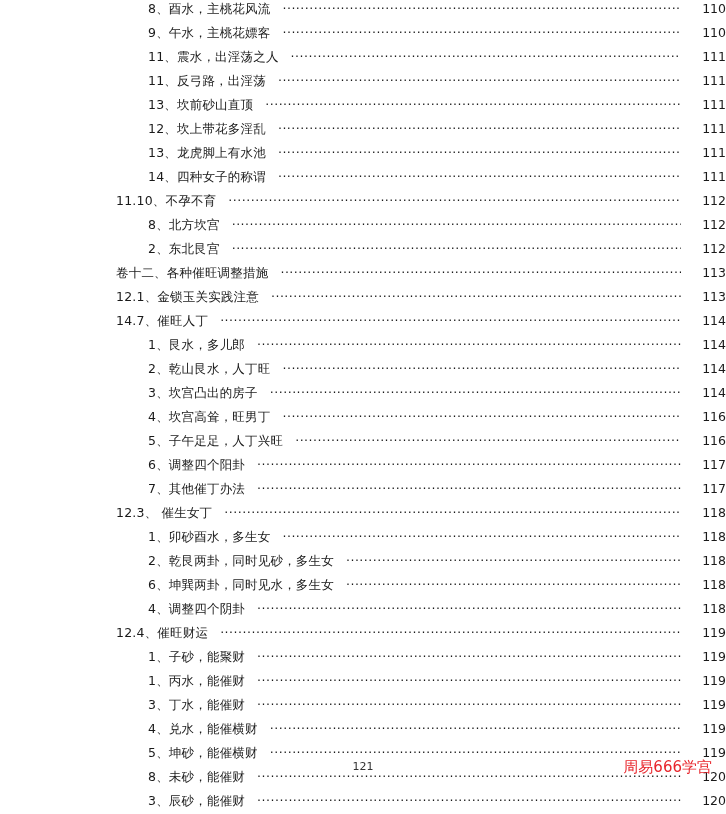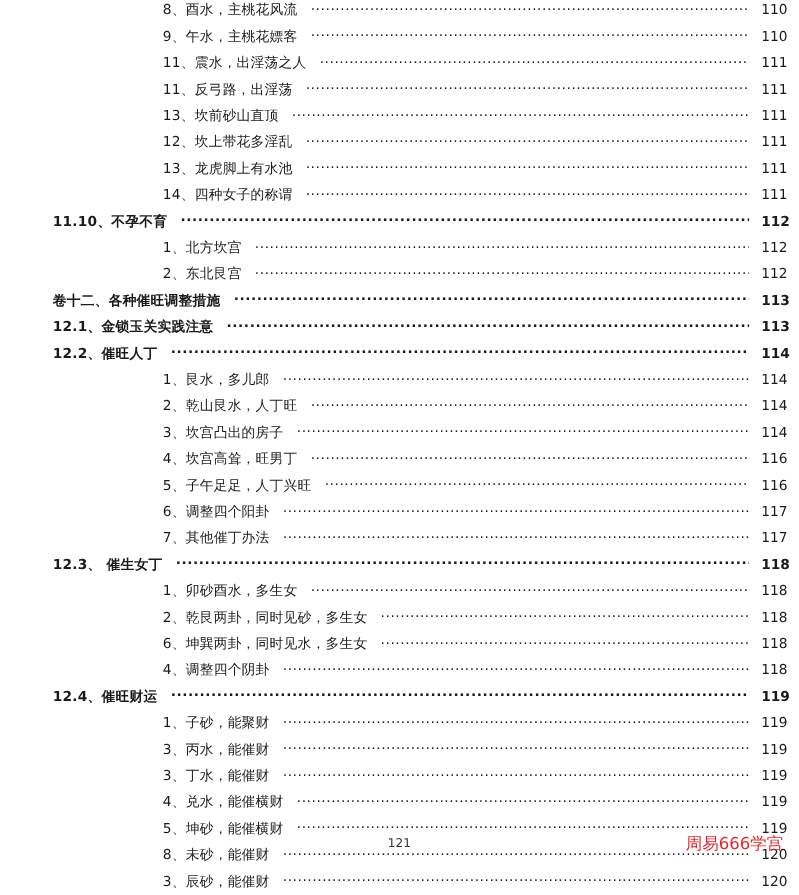--- a/index.html
+++ b/index.html
@@ -23,21 +23,21 @@
   .row {
     display: flex;
     align-items: baseline;
     font-size: 12.5px;
     line-height: 1.0;
     height: 24px;
     white-space: nowrap;
     color: #1a1a1a;
     gap: 10px;
   }
-  .indent-0 { padding-left: 48px; font-weight: bold; }
+  .indent-0 { padding-left: 116px; }
   .indent-2 { padding-left: 148px; }
   .label {
     flex: 0 0 auto;
     letter-spacing: 0.2px;
   }
   .dots {
     flex: 1 1 auto;
     overflow: hidden;
     margin: 0 1px 0 2px;
     position: relative;
@@ -50,20 +50,21 @@
     font-size: 12.5px;
     color: #1a1a1a;
     position: absolute;
     left: 0;
     bottom: 0.08em;
     white-space: nowrap;
   }
   .page {
     flex: 0 0 auto;
     width: 34px;
+    text-align: right;
     padding-right: 0;
     font-size: 12.5px;
   }
 
   
   .folio {
     position: absolute;
     left: 0;
     right: 0;
     top: 760px;
@@ -132,41 +133,41 @@
       <span class="label">14、四种女子的称谓</span>
       <span class="dots"></span>
       <span class="page">111</span>
     </div>
     <div class="row indent-0">
       <span class="label">11.10、不孕不育</span>
       <span class="dots"></span>
       <span class="page">112</span>
     </div>
     <div class="row indent-2">
-      <span class="label">1、北方坎宫</span>
+      <span class="label">8、北方坎宫</span>
       <span class="dots"></span>
       <span class="page">112</span>
     </div>
     <div class="row indent-2">
       <span class="label">2、东北艮宫</span>
       <span class="dots"></span>
       <span class="page">112</span>
     </div>
     <div class="row indent-0">
       <span class="label">卷十二、各种催旺调整措施</span>
       <span class="dots"></span>
       <span class="page">113</span>
     </div>
     <div class="row indent-0">
       <span class="label">12.1、金锁玉关实践注意</span>
       <span class="dots"></span>
       <span class="page">113</span>
     </div>
     <div class="row indent-0">
-      <span class="label">12.2、催旺人丁</span>
+      <span class="label">14.7、催旺人丁</span>
       <span class="dots"></span>
       <span class="page">114</span>
     </div>
     <div class="row indent-2">
       <span class="label">1、艮水，多儿郎</span>
       <span class="dots"></span>
       <span class="page">114</span>
     </div>
     <div class="row indent-2">
       <span class="label">2、乾山艮水，人丁旺</span>
@@ -227,21 +228,21 @@
       <span class="label">12.4、催旺财运</span>
       <span class="dots"></span>
       <span class="page">119</span>
     </div>
     <div class="row indent-2">
       <span class="label">1、子砂，能聚财</span>
       <span class="dots"></span>
       <span class="page">119</span>
     </div>
     <div class="row indent-2">
-      <span class="label">3、丙水，能催财</span>
+      <span class="label">1、丙水，能催财</span>
       <span class="dots"></span>
       <span class="page">119</span>
     </div>
     <div class="row indent-2">
       <span class="label">3、丁水，能催财</span>
       <span class="dots"></span>
       <span class="page">119</span>
     </div>
     <div class="row indent-2">
       <span class="label">4、兑水，能催横财</span>

